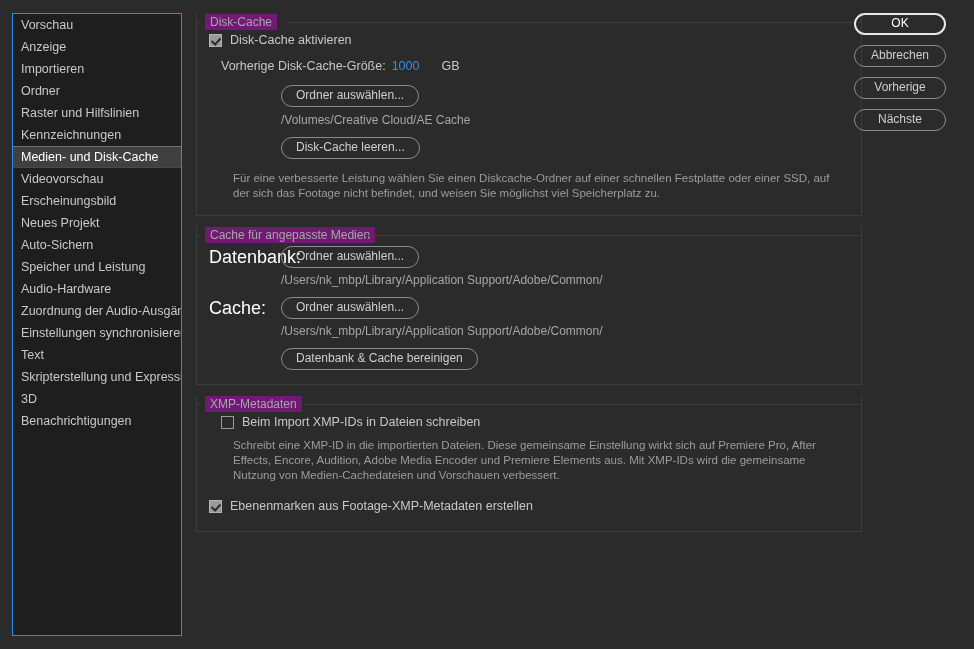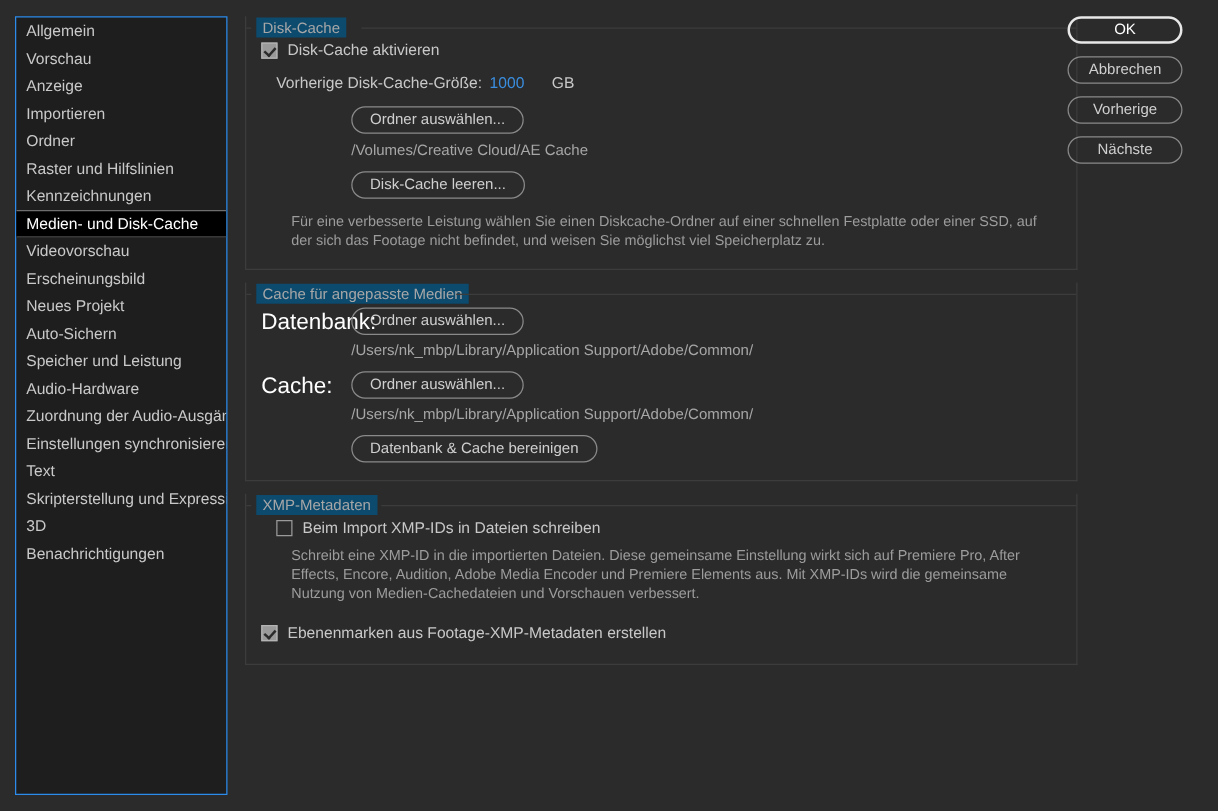--- a/index.html
+++ b/index.html
@@ -33,21 +33,21 @@
   .side-item {
     height: 22px;
     line-height: 22px;
     padding-left: 8px;
     font-size: 12.5px;
     color: #c9c9c9;
     white-space: nowrap;
     box-sizing: border-box;
   }
   .side-item.selected {
-    background: #000000;
+    background: #404040;
     color: #ffffff;
     border-top: 1px solid #6e6e6e;
     border-bottom: 1px solid #4a4a4a;
     line-height: 20px;
   }
 
   
   #main {
     position: absolute;
     left: 196px;
@@ -81,21 +81,21 @@
   .group > .legend-row::after {
     right: 0;
     left: var(--legend-w, 110px);
   }
   .legend {
     position: absolute;
     top: 1px;
     left: 8px;
     font-size: 12px;
     color: #a7a7a7;
-    background: #0c4a6e;
+    background: #701a75;
     padding: 0 5px;
     white-space: nowrap;
     line-height: 16px;
   }
   .group-body {
     padding: 10px 12px 14px 12px;
   }
 
   
   .row {
@@ -214,21 +214,20 @@
   .rbtn.primary {
     border: 2px solid #e8e8e8;
     color: #ffffff;
     padding: 2px 0 3px 0;
   }
 </style>
 </head>
 <body>
 
 <div id="sidebar">
-    <div class="side-item">Allgemein</div>
     <div class="side-item">Vorschau</div>
     <div class="side-item">Anzeige</div>
     <div class="side-item">Importieren</div>
     <div class="side-item">Ordner</div>
     <div class="side-item">Raster und Hilfslinien</div>
     <div class="side-item">Kennzeichnungen</div>
     <div class="side-item selected">Medien- und Disk-Cache</div>
     <div class="side-item">Videovorschau</div>
     <div class="side-item">Erscheinungsbild</div>
     <div class="side-item">Neues Projekt</div>

